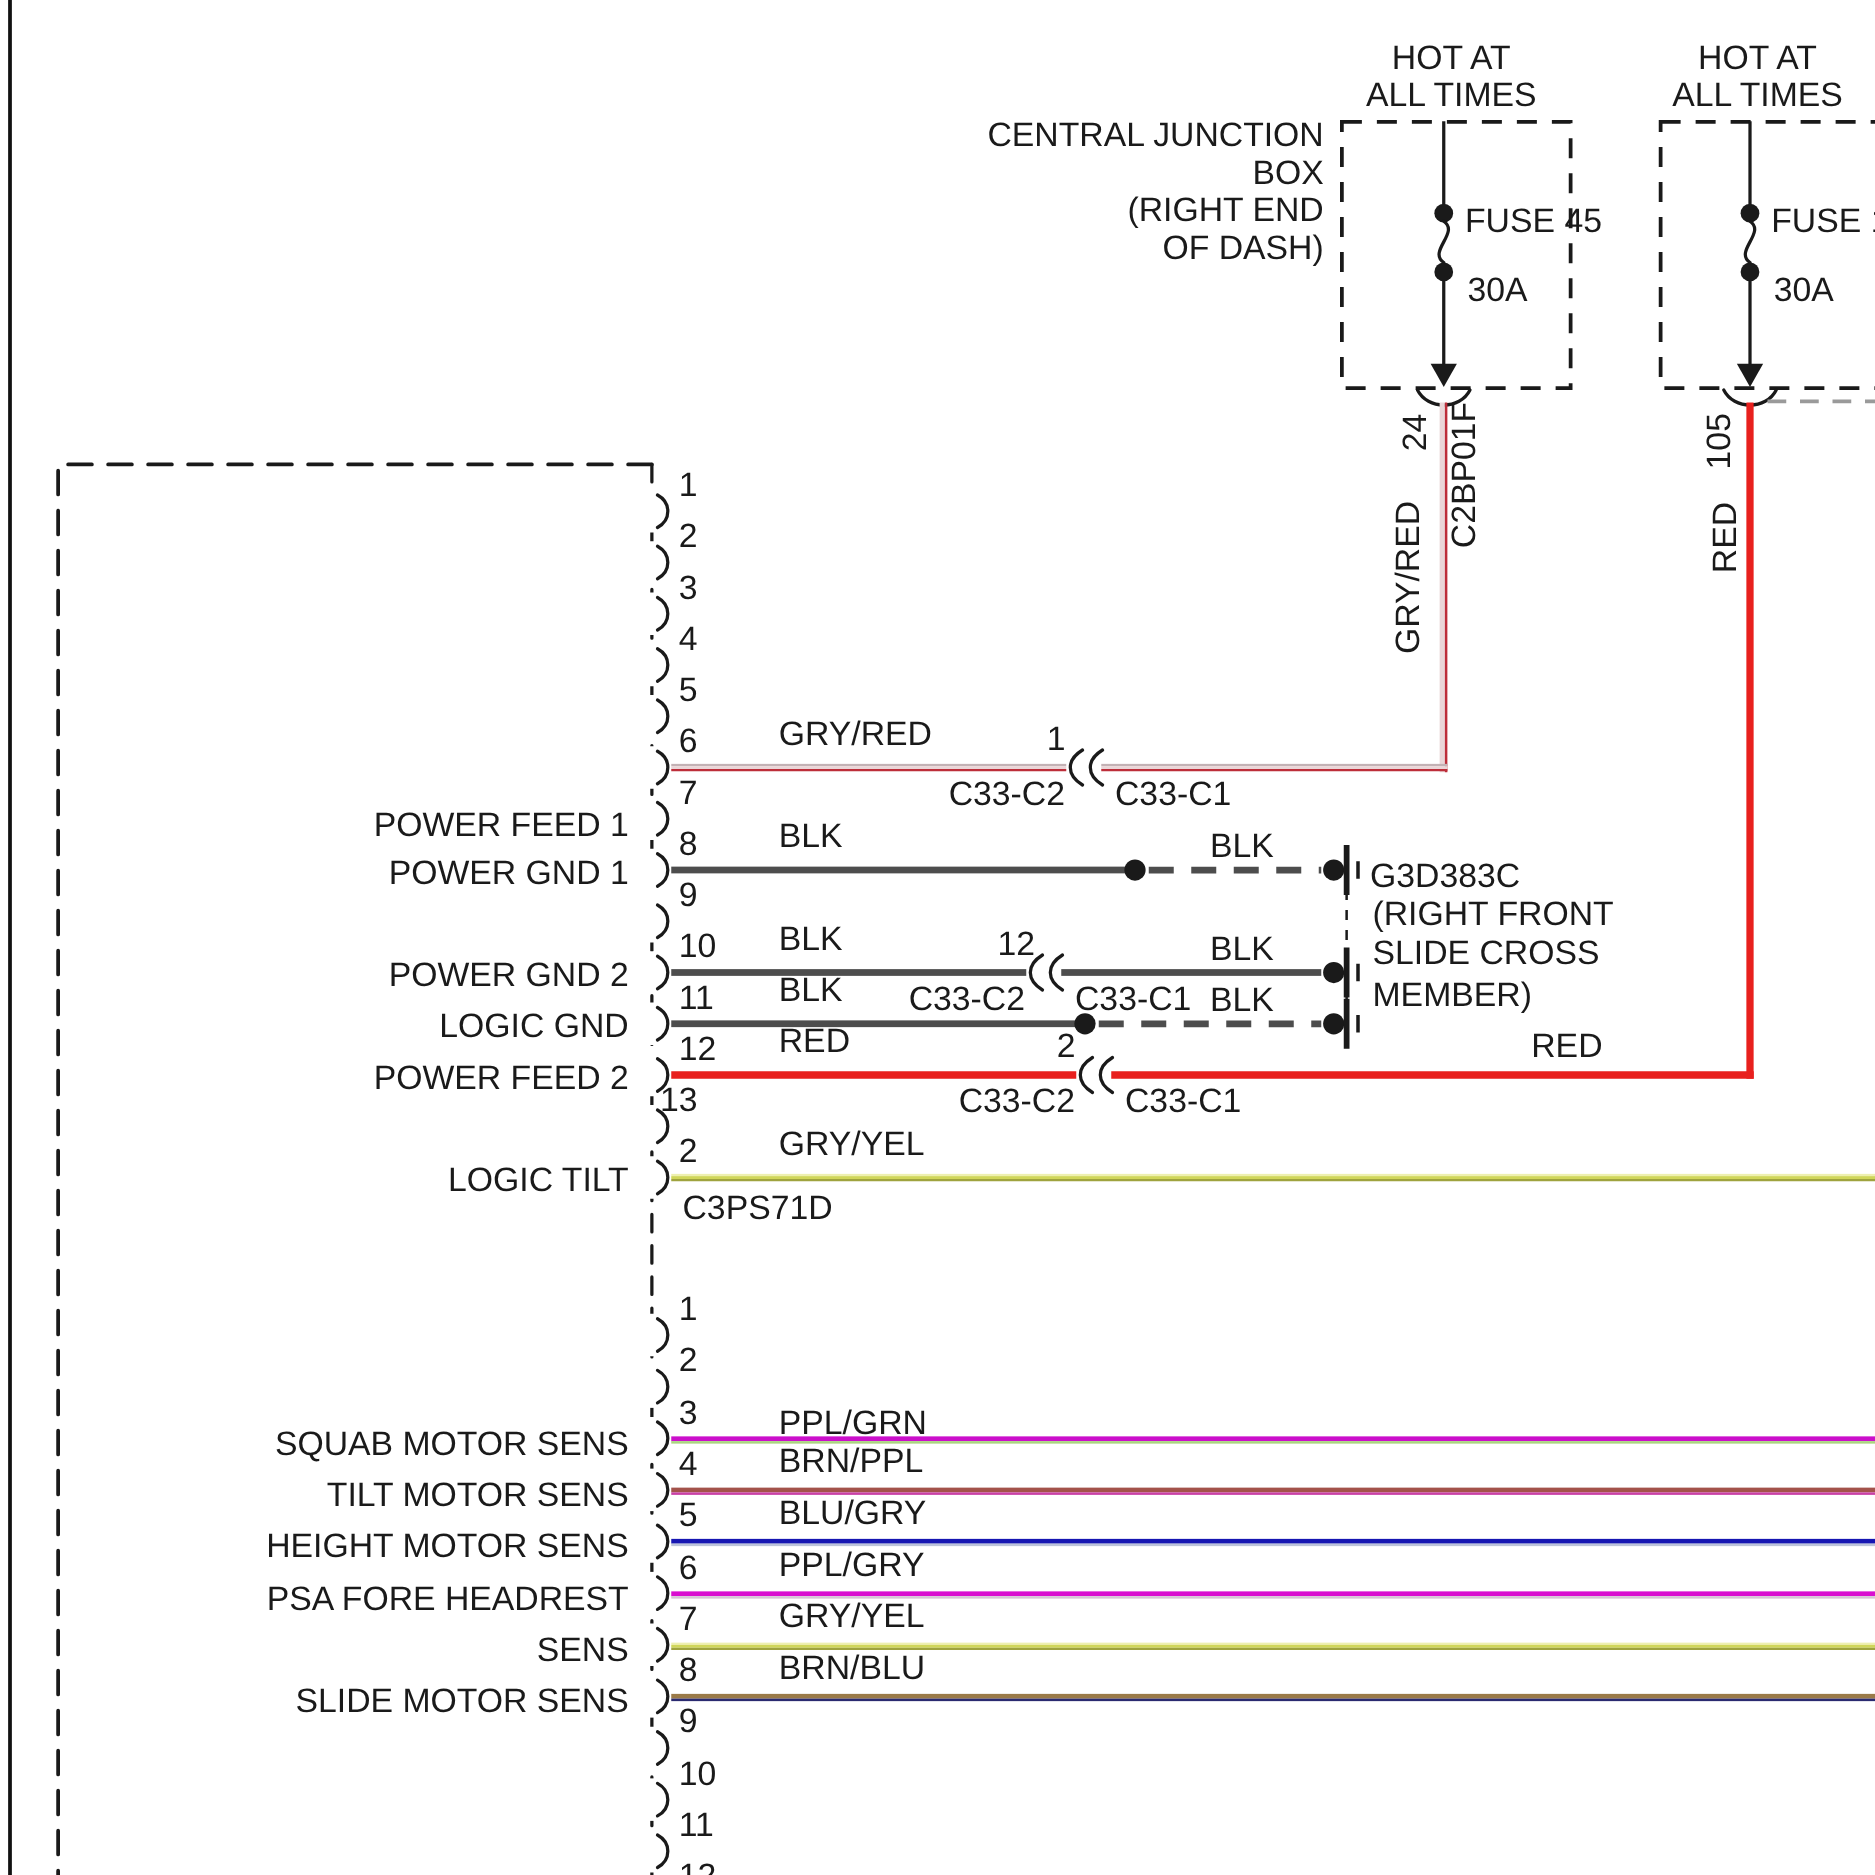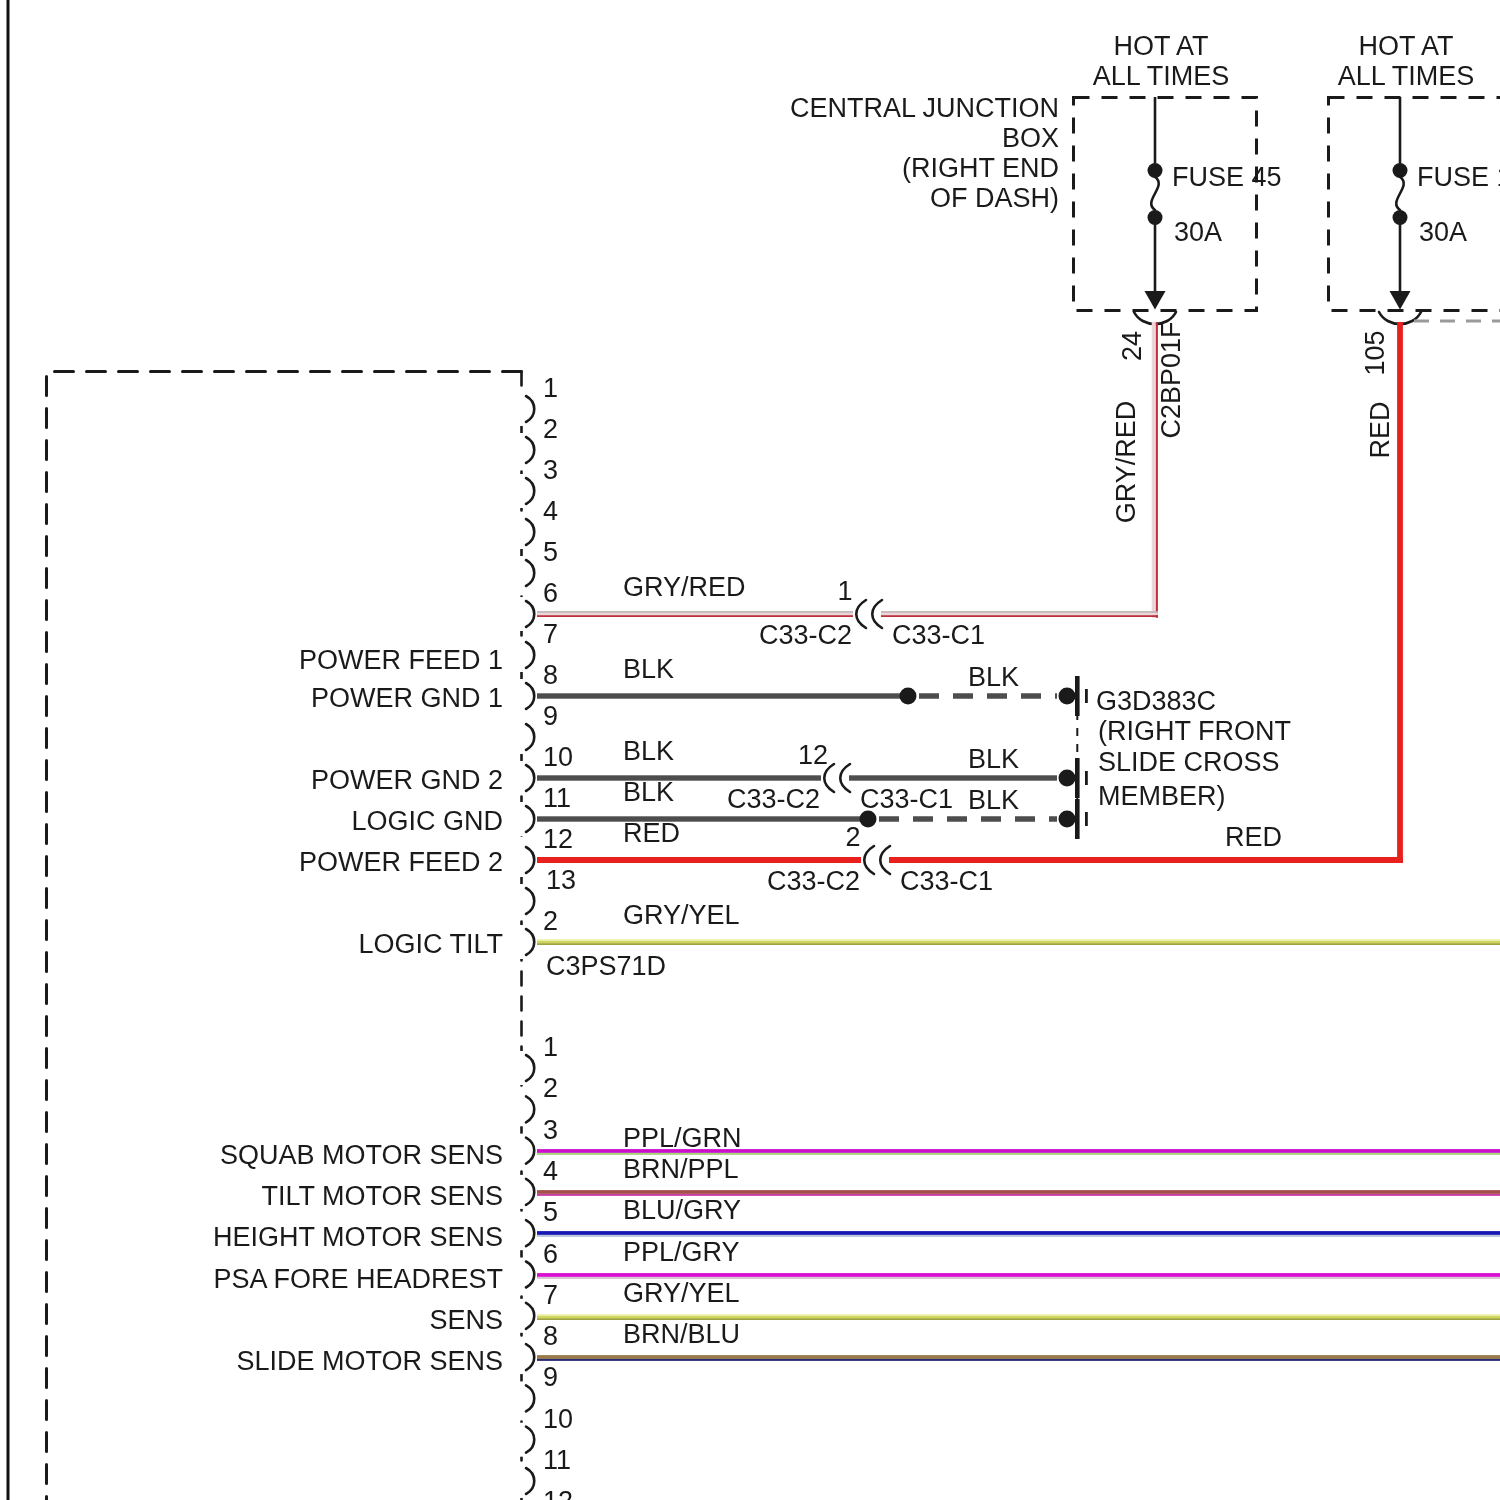--- a/index.html
+++ b/index.html
@@ -148,21 +148,21 @@
       <div class="lbl al-l" style="left: 543px; top: 470px;">3</div>
       <div class="lbl al-l" style="left: 543px; top: 511px;">4</div>
       <div class="lbl al-l" style="left: 543px; top: 552px;">5</div>
       <div class="lbl al-l" style="left: 543px; top: 593px;">6</div>
       <div class="lbl al-l" style="left: 543px; top: 634px;">7</div>
       <div class="lbl al-l" style="left: 543px; top: 675px;">8</div>
       <div class="lbl al-l" style="left: 543px; top: 716px;">9</div>
       <div class="lbl al-l" style="left: 543px; top: 757px;">10</div>
       <div class="lbl al-l" style="left: 543px; top: 798px;">11</div>
       <div class="lbl al-l" style="left: 543px; top: 839px;">12</div>
-      <div class="lbl al-l" style="left: 546px; top: 880px;">13</div>
+      <div class="lbl al-l" style="left: 528px; top: 880px;">13</div>
       <div class="lbl al-l" style="left: 543px; top: 921px;">2</div>
       <div class="lbl al-l" style="left: 543px; top: 1047px;">1</div>
       <div class="lbl al-l" style="left: 543px; top: 1088.3px;">2</div>
       <div class="lbl al-l" style="left: 543px; top: 1129.6px;">3</div>
       <div class="lbl al-l" style="left: 543px; top: 1170.9px;">4</div>
       <div class="lbl al-l" style="left: 543px; top: 1212.2px;">5</div>
       <div class="lbl al-l" style="left: 543px; top: 1253.5px;">6</div>
       <div class="lbl al-l" style="left: 543px; top: 1294.8px;">7</div>
       <div class="lbl al-l" style="left: 543px; top: 1336.1px;">8</div>
       <div class="lbl al-l" style="left: 543px; top: 1377.4px;">9</div>

